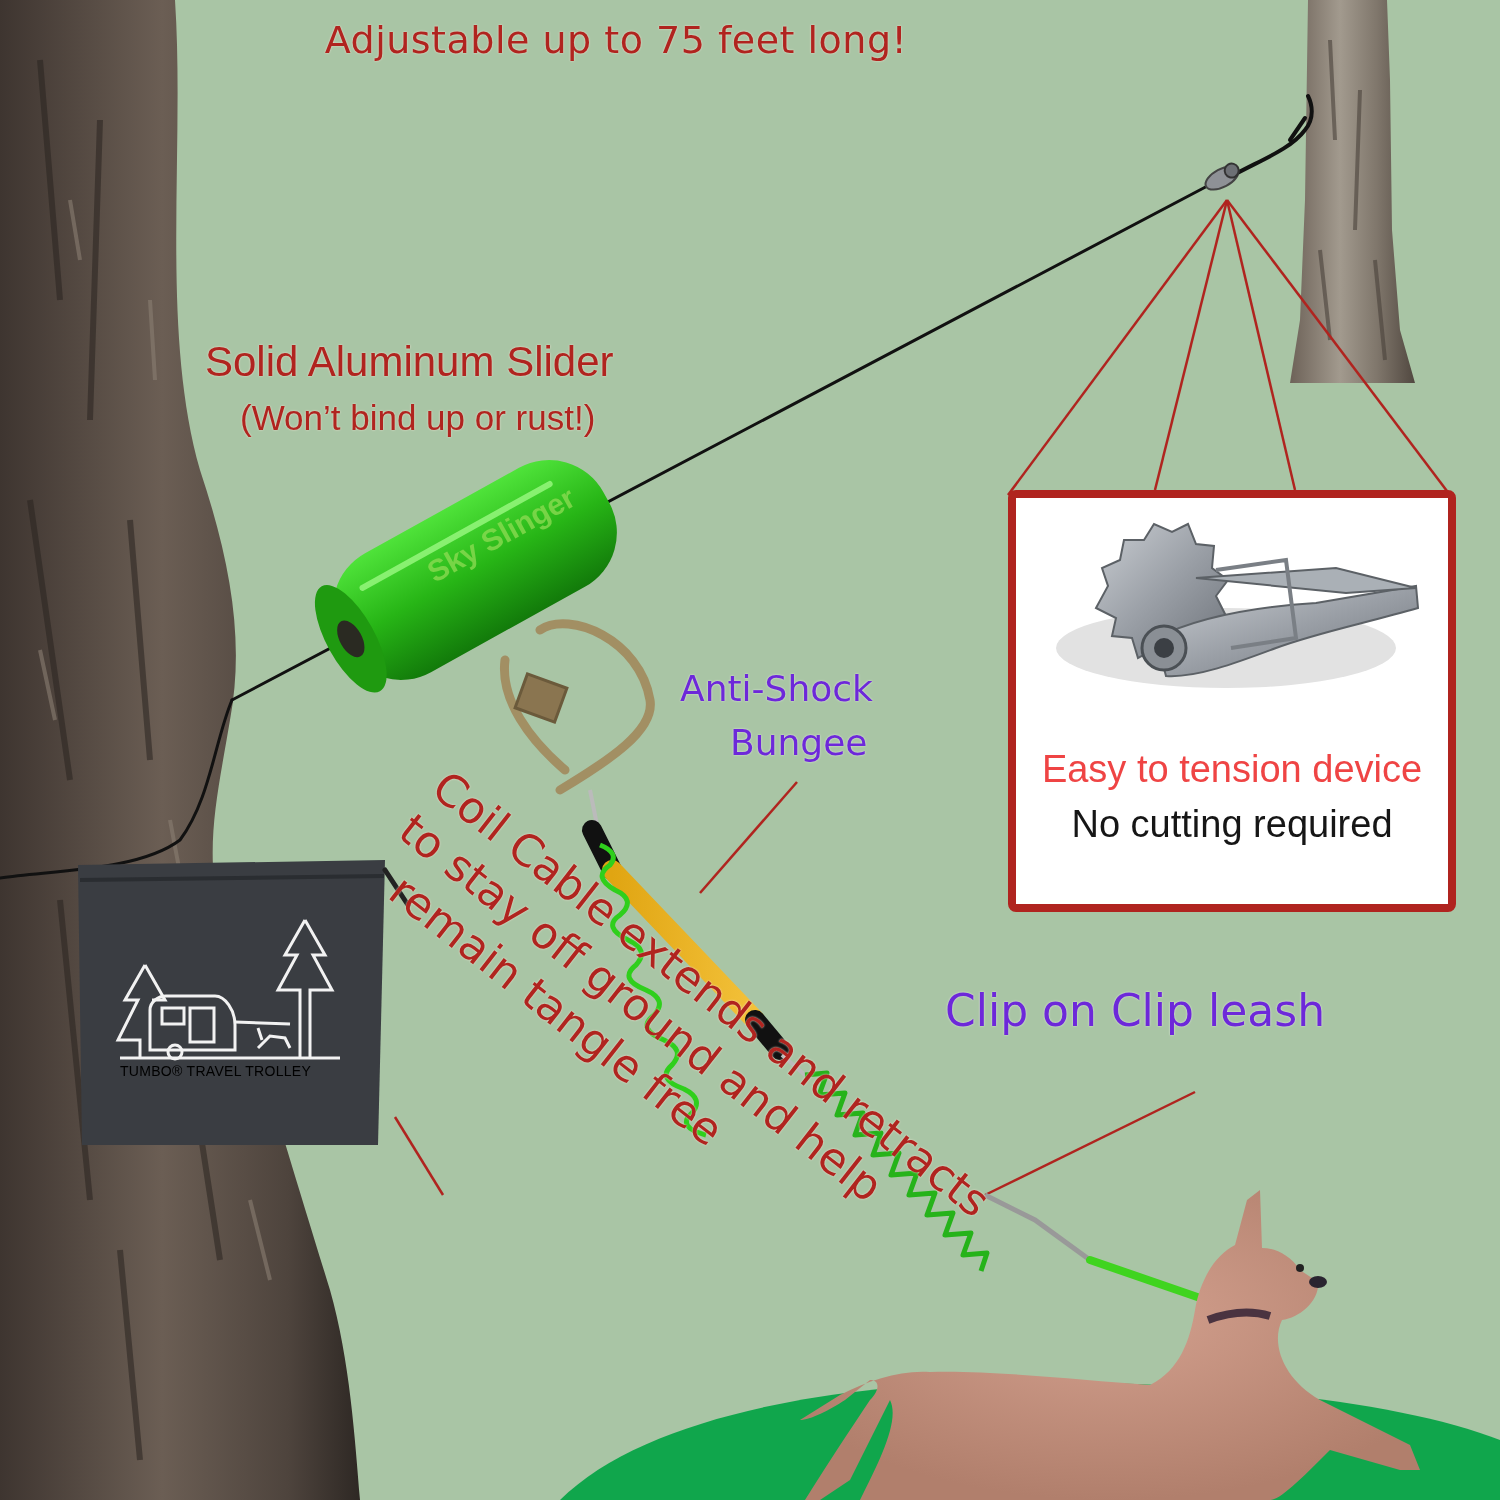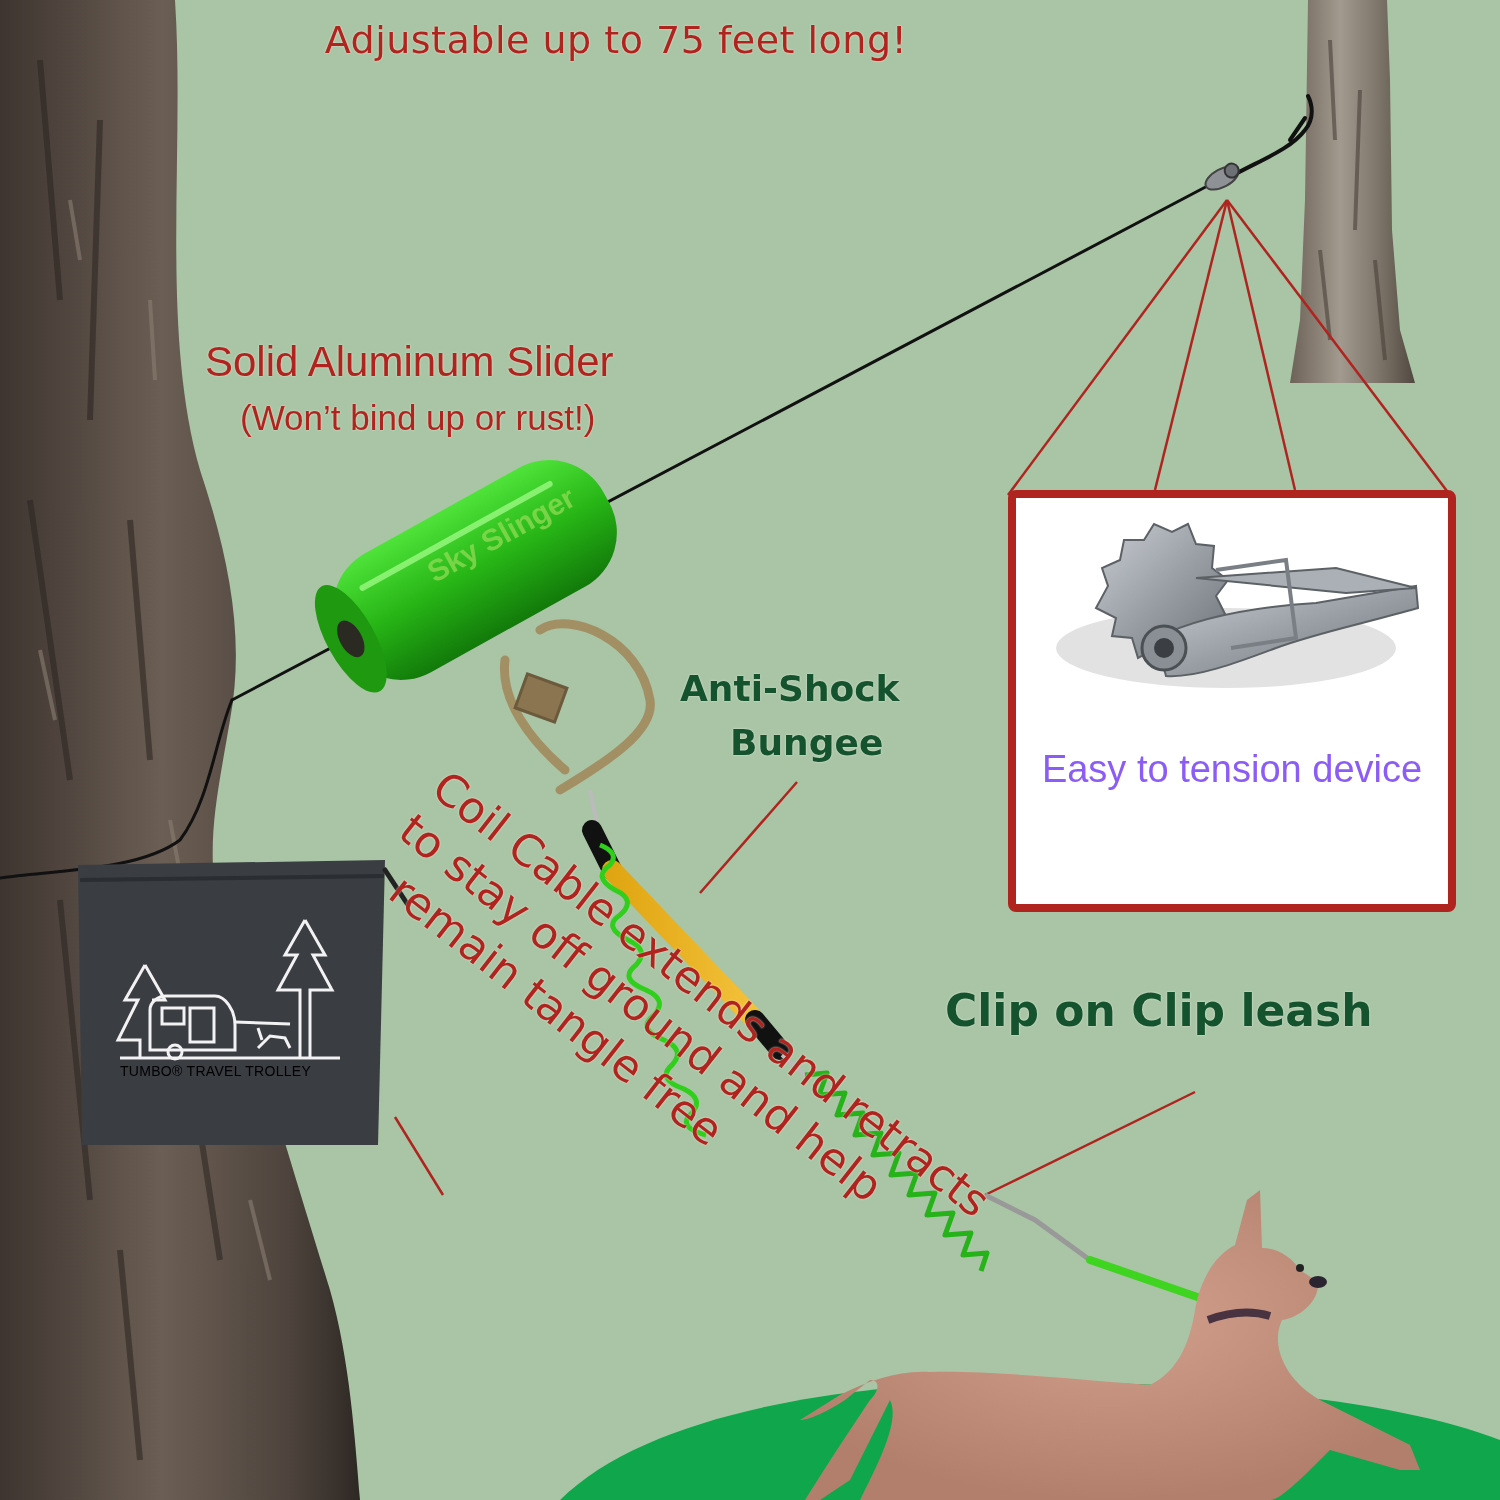--- a/index.html
+++ b/index.html
@@ -1,34 +1,34 @@
 <!DOCTYPE html>
 <html><head>
 <meta charset="utf-8">
 <style>
   html, body { margin:0; padding:0; }
   body { width:1500px; height:1500px; overflow:hidden; background:#a9c5a5; position:relative; font-family:"DejaVu Sans", sans-serif; }
   .stage { position:absolute; left:0; top:0; width:1500px; height:1500px; }
   svg.scene { position:absolute; left:0; top:0; }
   .txt { position:absolute; white-space:nowrap; }
   .red { color:#b0241f; text-shadow:0 0 2px #f4e6d6; }
-  .blk { color:#14532d; text-shadow:0 0 2px #e8f0e6;font-weight:bold; }
+  .blk { color:#6d28d9; text-shadow:0 0 2px #e8f0e6; }
   .headline { left:0; width:1232px; text-align:center; top:18px; font-size:38px; letter-spacing:0.5px; }
   .subline { left:0; width:1500px; text-align:center; top:68px; font-size:30px; }
   .slider-title { left:205px; top:338px; font-family:"Liberation Sans", sans-serif; font-size:42px; }
   .slider-sub { left:240px; top:398px; font-family:"Liberation Sans", sans-serif; font-size:35px; }
   .bungee-1 { left:680px; top:668px; font-size:36px; }
   .bungee-2 { left:730px; top:722px; font-size:36px; }
   .leash-title { left:945px; top:985px; font-size:44px; }
   .leash-sub { left:985px; top:1048px; font-size:28px; }
   .rope { left:270px; top:1208px; width:380px; text-align:center; font-size:29px; line-height:43px; white-space:normal; }
   .coil-wrap { position:absolute; left:455px; top:760px; transform-origin:0 0; transform:rotate(38deg); }
   .coil-line { font-size:44px; line-height:54px; white-space:nowrap; color:#b0241f; text-shadow:0 0 2px #f4e6d6; }
   .callout { position:absolute; left:1008px; top:490px; width:448px; height:422px; background:#ffffff; border:8px solid #b0241f; border-radius:8px; box-sizing:border-box; }
-  .callout-line1 { position:absolute; left:0; width:100%; top:250px; text-align:center; font-family:"Liberation Sans", sans-serif; font-size:38px; color:#8b5cf6; }
+  .callout-line1 { position:absolute; left:0; width:100%; top:250px; text-align:center; font-family:"Liberation Sans", sans-serif; font-size:38px; color:#ef4444; }
   .callout-line2 { position:absolute; left:0; width:100%; top:305px; text-align:center; font-family:"Liberation Sans", sans-serif; font-size:38px; color:#161616; }
   .bag-text { position:absolute; left:120px; top:1063px; font-family:"Liberation Sans", sans-serif; font-size:14px; color:#000000; letter-spacing:0.3px; }
 </style>
 </head>
 <body>
 
 <div class="stage">
 
   <svg class="scene" width="1500" height="1500" viewBox="0 0 1500 1500">
     <defs>
@@ -168,20 +168,21 @@
       </defs>
       <ellipse cx="210" cy="150" rx="170" ry="40" fill="#e2e2e2"></ellipse>
       <path d="M80,110 L92,88 L86,70 L104,62 L108,42 L128,42 L138,26 L156,34 L172,26 L180,46 L198,48 L196,70 L212,82 L200,98 L210,118 L190,124 L186,144 L166,142 L156,160 L140,150 L122,160 L116,140 L96,138 L100,120 Z" fill="url(#metal)" stroke="#5c6166" stroke-width="2"></path>
       <path d="M140,140 C170,125 220,110 300,105 L400,88 L402,110 C350,125 300,135 260,150 C220,165 180,180 150,178 Z" fill="url(#metal)" stroke="#5c6166" stroke-width="2"></path>
       <path d="M180,80 L320,70 L400,90 L330,95 Z" fill="#aab0b6" stroke="#5c6166" stroke-width="2"></path>
       <circle cx="148" cy="150" r="22" fill="#8a8f95" stroke="#4b5055" stroke-width="3"></circle>
       <circle cx="148" cy="150" r="10" fill="#3b3f44"></circle>
       <path d="M200,72 L270,62 L280,140 L215,150" fill="none" stroke="#7a7f85" stroke-width="4"></path>
     </svg>
     <div class="callout-line1">Easy to tension device</div>
+    <div class="callout-line2">No cutting required</div>
   </div>
 
   <div class="txt blk bungee-1">Anti-Shock</div>
   <div class="txt blk bungee-2">Bungee</div>
 
   <div class="coil-wrap">
     <div class="coil-line" style="padding-left:0px;">Coil Cable extends and retracts</div>
     <div class="coil-line" style="padding-left:0px;">to stay off ground and help</div>
     <div class="coil-line" style="padding-left:30px;">remain tangle free</div>
   </div>

